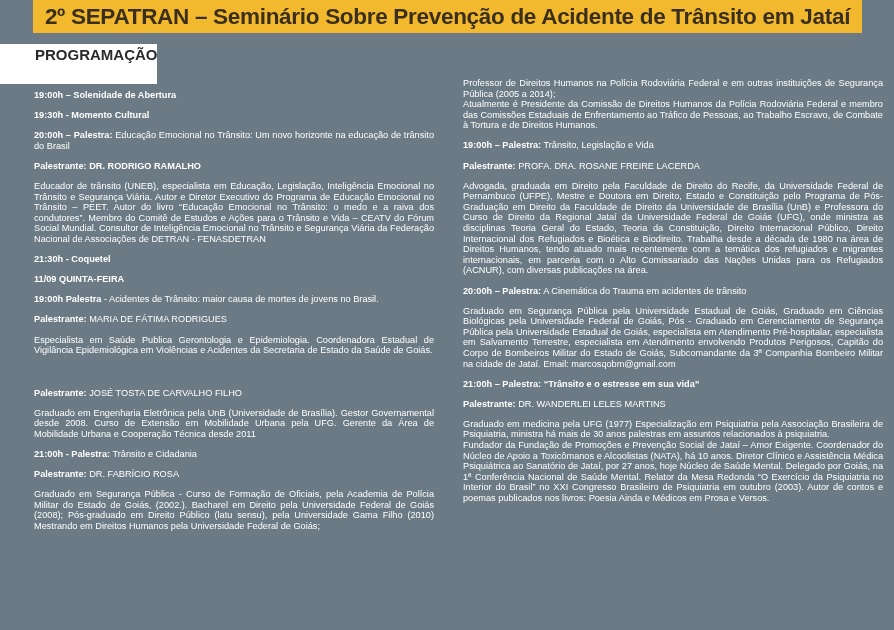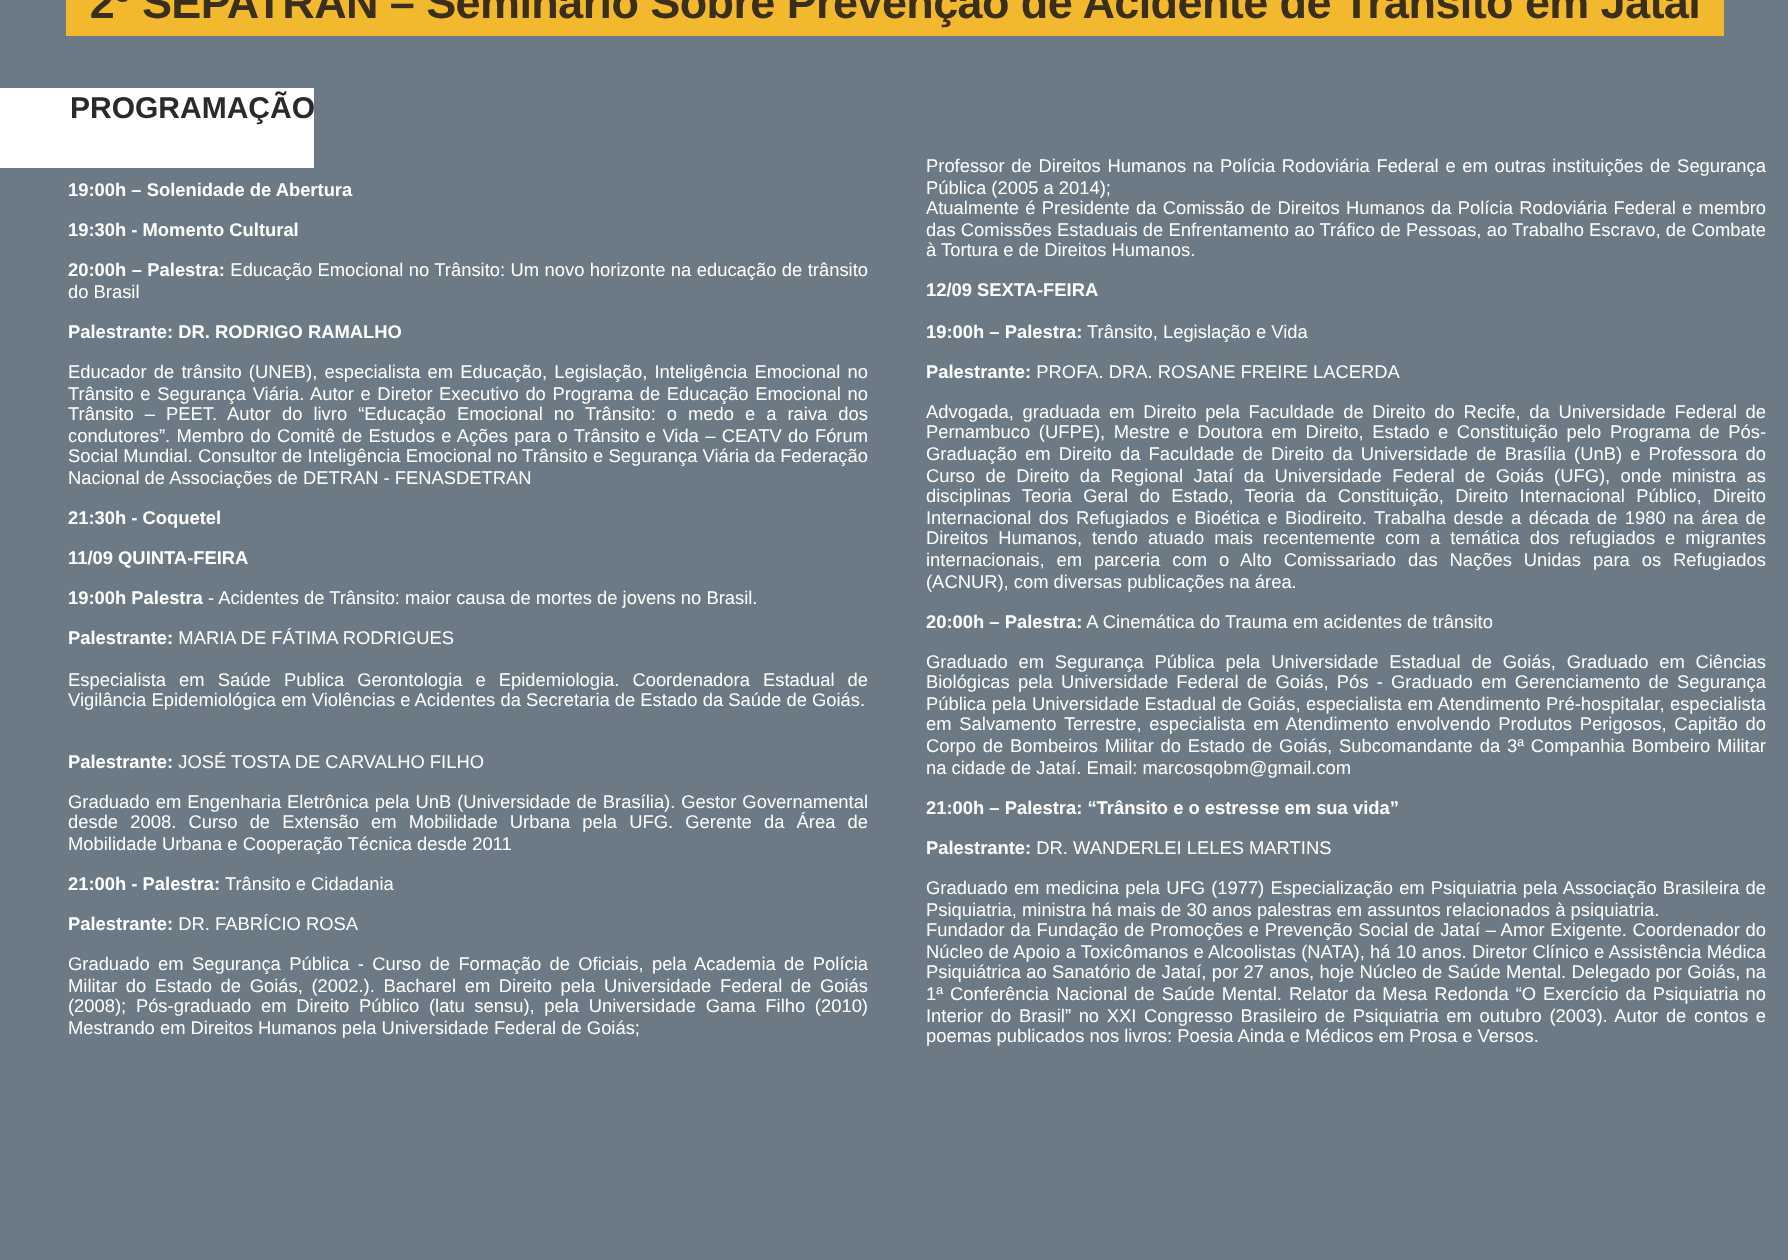--- a/index.html
+++ b/index.html
@@ -4,21 +4,21 @@
 <style>
   html, body { margin:0; padding:0; }
   body {
     width:894px; height:630px; overflow:hidden;
     background:#6b7a84;
     font-family:"Liberation Sans", sans-serif;
     color:#ffffff;
     position:relative;
   }
   .banner {
-    position:absolute; left:33px; top:0; width:829px; height:18px;
+    position:absolute; left:33px; top:0; width:829px; height:33px;
     background:#f2b92e;
     display:flex; align-items:flex-end; justify-content:center;
   }
   .banner h1 {
     margin:0 0 3px 0; font-size:22.5px; font-weight:bold; color:#3a2e1c;
     letter-spacing:-0.3px; white-space:nowrap;
   }
   .prog-box {
     position:absolute; left:0; top:44px; width:157px; height:40px;
     background:#ffffff;
@@ -26,21 +26,21 @@
   .prog-box span {
     position:absolute; left:35px; top:2px;
     font-size:15px; font-weight:bold; color:#2a2a2a;
   }
   .col {
     position:absolute; top:70px; font-size:9.2px; line-height:10.6px;
   }
   .col.left { left:34px; width:400px; }
   .col.right { left:463px; width:420px; top:78px; }
   .p { margin:0 0 9.5px 0; text-align:justify; }
-  .p.last-gap { margin-bottom:20px; }
+  .p.last-gap { margin-bottom:32px; }
   b { font-weight:bold; }
 </style>
 </head>
 <body>
 
 <div class="banner">
   <h1>2º SEPATRAN – Seminário Sobre Prevenção de Acidente de Trânsito em Jataí</h1>
 </div>
 
 <div class="prog-box">
@@ -62,21 +62,20 @@
   <p class="p"><b>Palestrante:</b><span> JOSÉ TOSTA DE CARVALHO FILHO</span></p>
   <p class="p">Graduado em Engenharia Eletrônica pela UnB (Universidade de Brasília). Gestor Governamental desde 2008.  Curso de Extensão em Mobilidade Urbana pela UFG. Gerente da Área de Mobilidade Urbana e Cooperação Técnica desde 2011</p>
   <p class="p"><b>21:00h -  Palestra:</b><span> Trânsito e Cidadania</span></p>
   <p class="p"><b>Palestrante:</b><span> DR. FABRÍCIO ROSA</span></p>
   <p class="p">Graduado em Segurança Pública - Curso de Formação de Oficiais, pela Academia de Polícia Militar do Estado de Goiás, (2002.). Bacharel em Direito pela Universidade Federal de Goiás (2008); Pós-graduado em Direito Público (latu sensu), pela Universidade Gama Filho (2010) Mestrando em Direitos Humanos pela Universidade Federal de Goiás;</p>
 </div>
 
 <div class="col right">
   <p class="p" style="margin-bottom:0">Professor de Direitos Humanos na Polícia Rodoviária Federal e em outras instituições de Segurança Pública (2005 a 2014);</p>
   <p class="p">Atualmente é Presidente da Comissão de Direitos Humanos da Polícia Rodoviária Federal e membro das Comissões Estaduais de Enfrentamento ao Tráfico de Pessoas, ao Trabalho Escravo, de Combate à Tortura e de Direitos Humanos.</p>
-  <p class="p"><b>12/09 SEXTA-FEIRA</b></p>
   <p class="p"><b>19:00h –  Palestra:</b><span> Trânsito, Legislação e Vida</span></p>
   <p class="p"><b>Palestrante:</b><span> PROFA. DRA. ROSANE FREIRE LACERDA</span></p>
   <p class="p">Advogada, graduada em Direito pela Faculdade de Direito do Recife, da Universidade Federal de Pernambuco (UFPE), Mestre e Doutora em Direito, Estado e Constituição pelo Programa de Pós-Graduação em Direito da Faculdade de Direito da Universidade de Brasília (UnB) e Professora do Curso de Direito da Regional Jataí da Universidade Federal de Goiás (UFG), onde ministra as disciplinas Teoria Geral do Estado, Teoria da Constituição, Direito Internacional Público, Direito Internacional dos Refugiados e Bioética e Biodireito. Trabalha desde a década de 1980 na área de Direitos Humanos, tendo atuado mais recentemente com a temática dos refugiados e migrantes internacionais, em parceria com o Alto Comissariado das Nações Unidas para os Refugiados (ACNUR), com diversas publicações na área.</p>
   <p class="p"><b>20:00h – Palestra:</b><span> A Cinemática do Trauma em acidentes de trânsito</span></p>
   <p class="p">Graduado em Segurança Pública  pela Universidade Estadual de Goiás, Graduado em Ciências Biológicas pela Universidade Federal de Goiás, Pós - Graduado em Gerenciamento de Segurança Pública pela Universidade Estadual de Goiás, especialista em Atendimento Pré-hospitalar, especialista em Salvamento Terrestre, especialista em Atendimento envolvendo Produtos Perigosos, Capitão do Corpo de Bombeiros Militar do Estado de Goiás, Subcomandante da 3ª Companhia Bombeiro Militar na cidade de Jataí. Email: marcosqobm@gmail.com</p>
   <p class="p"><b>21:00h  – Palestra: “Trânsito e o estresse em sua vida”</b></p>
   <p class="p"><b>Palestrante:</b><span> DR. WANDERLEI LELES MARTINS</span></p>
   <p class="p" style="margin-bottom:0">Graduado em medicina pela UFG (1977) Especialização em Psiquiatria pela Associação Brasileira de Psiquiatria, ministra há mais de 30 anos palestras em assuntos relacionados à psiquiatria.</p>
   <p class="p">Fundador da Fundação de Promoções e Prevenção Social de Jataí – Amor Exigente. Coordenador do Núcleo de Apoio a Toxicômanos e Alcoolistas (NATA), há 10 anos. Diretor Clínico e Assistência Médica Psiquiátrica ao Sanatório de Jataí, por 27 anos, hoje Núcleo de Saúde Mental. Delegado por Goiás, na 1ª Conferência Nacional de Saúde Mental. Relator da Mesa Redonda “O Exercício da Psiquiatria no Interior do Brasil” no XXI Congresso Brasileiro de Psiquiatria em outubro (2003). Autor de contos e poemas publicados nos livros: Poesia Ainda e Médicos em Prosa e Versos.</p>
 </div>

